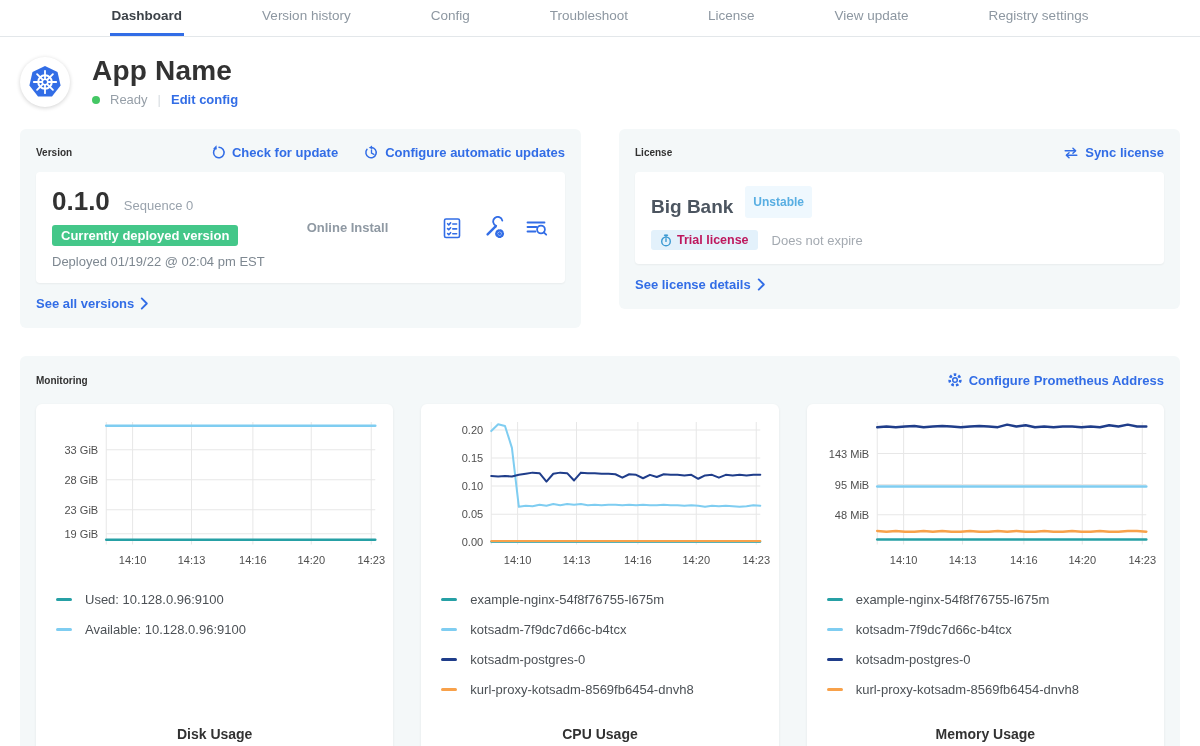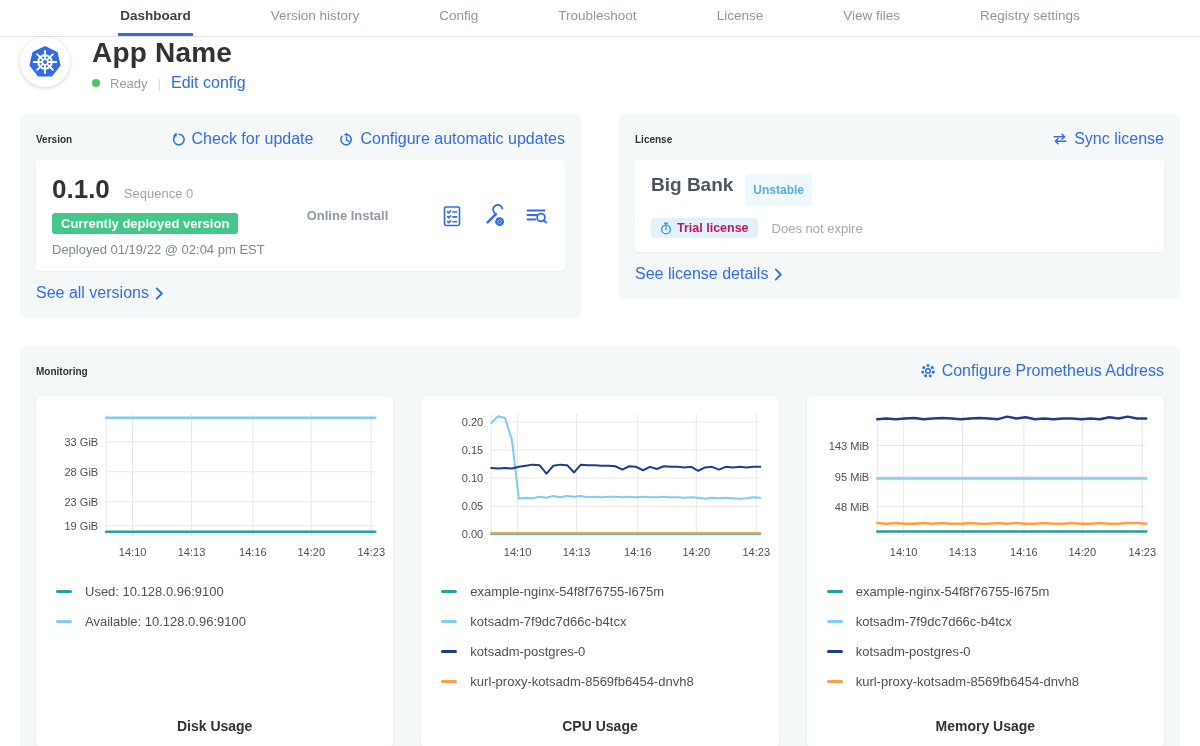--- a/index.html
+++ b/index.html
@@ -14,32 +14,32 @@
     height:37px; background:#fff; border-bottom:1px solid #e3e7ea;
     display:flex; justify-content:center; align-items:flex-end; gap:76px;
   }
   .tab {
     font-size:13.5px; color:#8d97a1; padding:9px 2px 10px; cursor:pointer;
     border-bottom:3px solid transparent; text-decoration:none; display:inline-block;
   }
   .tab.active { color:#3c4248; font-weight:700; border-bottom-color:#326de6; }
   
   .main { padding:0 20px; }
-  .app-header { display:flex; align-items:flex-start; gap:22px; }
+  .app-header { display:flex; align-items:flex-end; gap:22px; margin-top:18px; }
   .app-logo {
     width:50px; height:50px; border-radius:50%; background:#fff;
     box-shadow:0 1px 4px rgba(0,0,0,0.18); display:flex; align-items:center; justify-content:center;
   }
   .app-title-block { display:flex; flex-direction:column; gap:5px; }
   .app-name { font-size:28px; font-weight:700; color:#323232; letter-spacing:0.2px; }
   .app-sub { display:flex; align-items:center; gap:10px; font-size:13px; }
   .status-dot { width:8px; height:8px; border-radius:50%; background:#44c764; display:inline-block; }
   .status-text { color:#969fa8; }
   .sub-divider { color:#d7dce0; }
-  a.blue-link { color:#326de6; font-weight:400; font-size:16px; text-decoration:none; cursor:pointer;
+  a.blue-link { color:#326de6; font-weight:700; font-size:13px; text-decoration:none; cursor:pointer;
     display:inline-flex; align-items:center; gap:6px; }
   
   .cards-row { display:grid; grid-template-columns:1fr 1fr; gap:38px; margin-top:22px; align-items:start; }
   .panel { background:#f4f8f9; border-radius:6px; padding:16px; }
   .panel-head { display:flex; align-items:center; justify-content:space-between; }
   .panel-title { font-size:10px; font-weight:700; color:#323232; }
   .panel-links { display:flex; gap:26px; }
   .subcard { background:#fff; border-radius:4px; box-shadow:0 1px 2px rgba(0,0,0,0.05); margin-top:12px; padding:14px 16px; }
   
   .version-body { display:flex; align-items:center; }
@@ -48,21 +48,21 @@
   .version-num { font-size:26px; font-weight:700; color:#323232; }
   .version-seq { font-size:13px; color:#9aa3ad; }
   .badge-green { background:#44c789; color:#fff; font-size:13px; font-weight:700;
     padding:3px 9px; border-radius:3px; align-self:flex-start; }
   .deployed-text { font-size:13px; color:#7e8891; }
   .install-type { flex:1; margin-left:42px; font-size:13px; font-weight:700; color:#8f99a3; }
   .version-icons { display:flex; gap:18px; align-items:center; }
   .icon-btn { cursor:pointer; display:inline-flex; }
   .see-link { margin-top:13px; display:inline-flex; }
   
-  .license-row1 { display:flex; align-items:flex-start; gap:12px; }
+  .license-row1 { display:flex; align-items:flex-end; gap:12px; }
   .license-name { font-size:19px; font-weight:700; color:#4c5560; }
   .badge-channel { background:#eff8fe; color:#58aee2; font-size:12px; font-weight:700; padding:9px 8px; border-radius:3px; }
   .license-row2 { display:flex; align-items:center; gap:14px; margin-top:12px; }
   .badge-trial { background:#e3f1fb; color:#be185d; font-size:12.5px; font-weight:700;
     padding:3px 9px; border-radius:3px; display:inline-flex; align-items:center; gap:5px; }
   .expiry-text { font-size:13px; color:#a4aab1; }
   
   .monitoring { margin-top:28px; padding-bottom:14px; }
   .charts-grid { display:grid; grid-template-columns:repeat(3,1fr); gap:28px; margin-top:16px; }
   .chart-card { background:#fff; border-radius:6px; box-shadow:0 1px 3px rgba(0,0,0,0.07);
@@ -78,21 +78,21 @@
 </style>
 </head>
 <body>
 
 <nav class="topnav">
   <a class="tab active">Dashboard</a>
   <a class="tab">Version history</a>
   <a class="tab">Config</a>
   <a class="tab">Troubleshoot</a>
   <a class="tab">License</a>
-  <a class="tab">View files</a>
+  <a class="tab">View update</a>
   <a class="tab">Registry settings</a>
 </nav>
 
 <div class="main">
 
   <header class="app-header">
     <div class="app-logo">
       <svg width="40" height="40" viewBox="0 0 100 100">
         <polygon points="50,10 81.3,25.1 89,58.9 67.4,86 32.6,86 11,58.9 18.7,25.1" fill="#326de6"></polygon>
         <circle cx="50" cy="50" r="17" fill="none" stroke="#fff" stroke-width="5"></circle>

